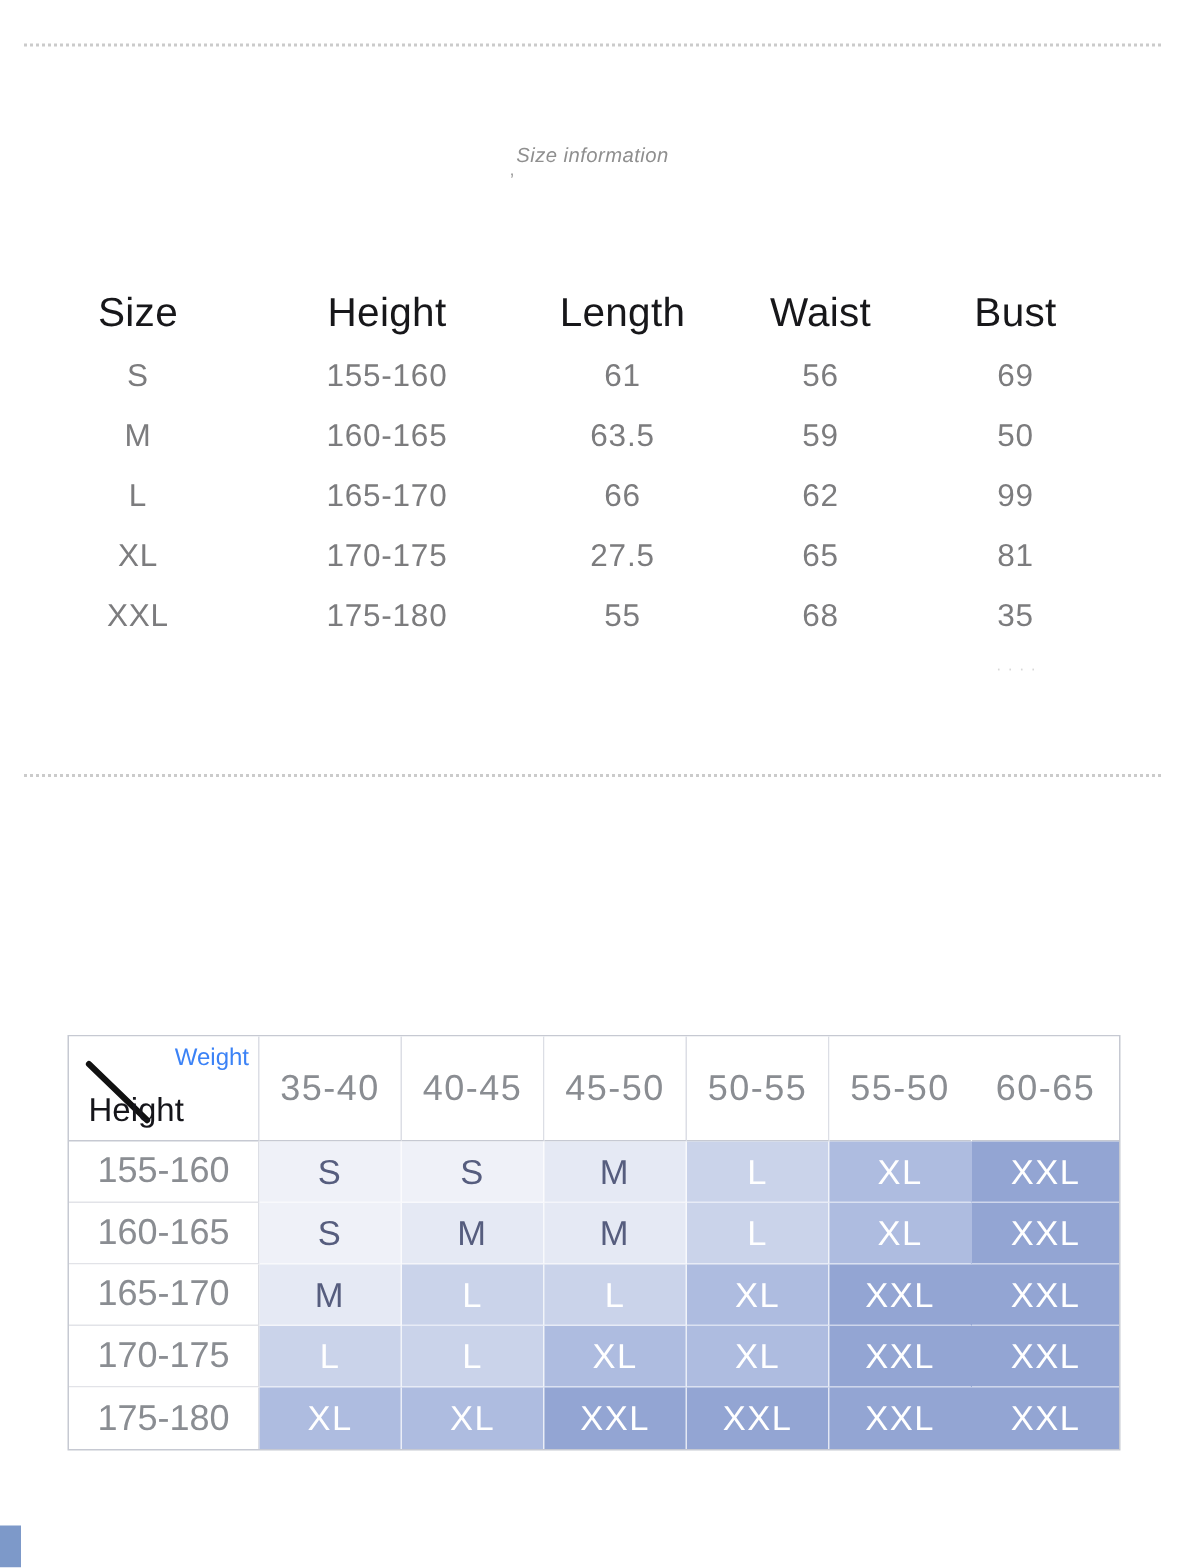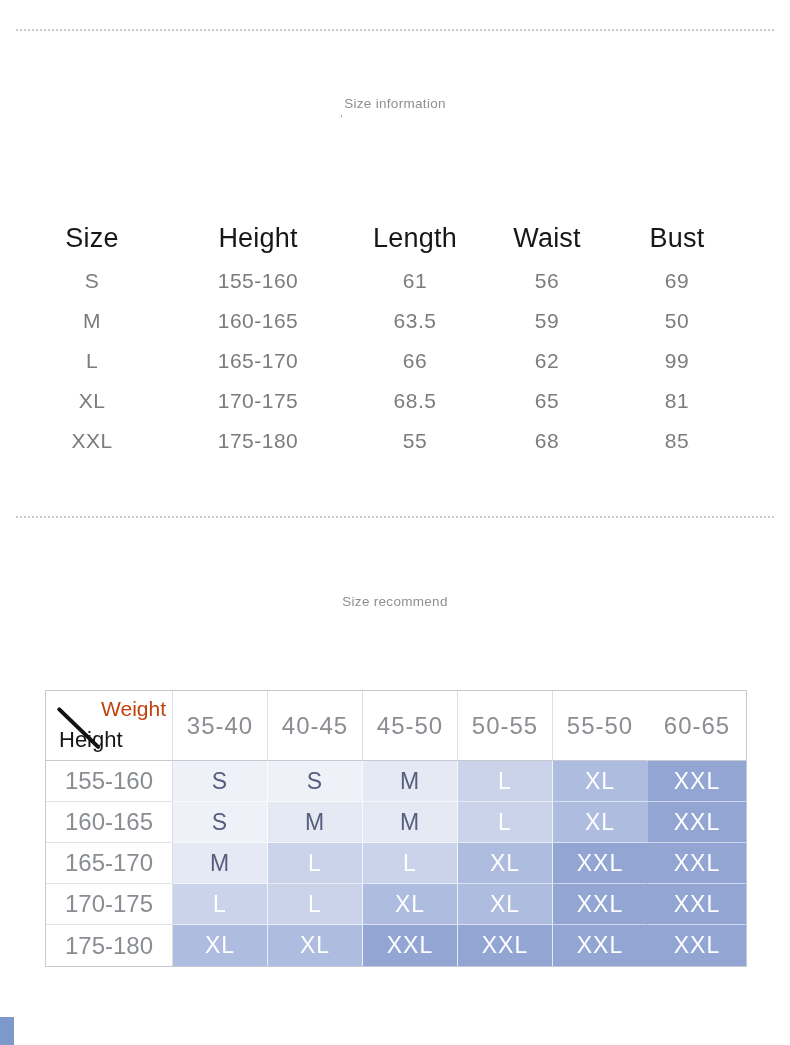--- a/index.html
+++ b/index.html
@@ -5,31 +5,31 @@
   * { margin:0; padding:0; box-sizing:border-box; }
   body { background:#fff; font-family:"Liberation Sans","DejaVu Sans",sans-serif; }
   #canvas { position:relative; width:790px; height:1045px; background:#ffffff; overflow:hidden; margin:0 auto; }
 
   .dotted-divider { position:absolute; left:16px; width:758px; height:0;
     border-top:2px dotted #cbcbcb; }
   #divider-top { top:29px; }
   #divider-mid { top:516px; }
 
   .section-title { position:absolute; left:0; width:100%; text-align:center;
-    font-size:13.5px; color:#8f8f8f; letter-spacing:.3px; }
+    font-size:13.5px; color:#8f8f8f; letter-spacing:.3px;font-style:italic; }
   #title-info { top:96px; }
   #title-recommend { top:594px; }
 
   .tiny-mark { position:absolute; left:340px; top:113px; font-size:12px; color:#9a9a9a; }
   .watermark { position:absolute; left:664px; top:440px; font-size:11px; color:#d8d8d8;
     letter-spacing:4px; }
 
   
   #size-table { position:absolute; left:18px; top:186px; width:722px;
-    border-collapse:collapse; table-layout:fixed;margin-top:30px; }
+    border-collapse:collapse; table-layout:fixed; }
   #size-table th { height:45px; font-size:27px; font-weight:500; color:#17171a;
     text-align:center; vertical-align:middle; letter-spacing:.2px; }
   #size-table td { height:40px; font-size:21px; color:#7c7c7e; text-align:center;
     vertical-align:middle; letter-spacing:.5px; }
 
   
   #matrix { position:absolute; left:45px; top:690px; width:700px;
     border-collapse:separate; border-spacing:0; table-layout:fixed;
     border:1px solid #c6c9d2; }
   #matrix thead th { height:70px; font-size:24px; font-weight:400; color:#8a8d92;
@@ -42,21 +42,21 @@
     border-right:1px solid #dcdee5; border-bottom:1px solid #e2e3e8; }
   #matrix tbody tr:last-child th { border-bottom:none; }
   #matrix tbody td { height:41px; font-size:23px; text-align:center; vertical-align:middle;
     letter-spacing:1px; border-right:1px solid rgba(255,255,255,.75);
     border-bottom:1px solid rgba(255,255,255,.55); }
   #matrix tbody td:last-child { border-right:none; }
   #matrix tbody td.no-right { border-right-color:transparent; }
   #matrix tbody tr:last-child td { border-bottom:none; }
 
   .corner { position:relative; }
-  .corner-weight { position:absolute; right:6px; top:6px; font-size:21px; color:#c2410c;
+  .corner-weight { position:absolute; right:6px; top:6px; font-size:16px; color:#3b82f6;
     font-weight:500; letter-spacing:0; }
   .corner-height { position:absolute; left:13px; bottom:7px; font-size:22px; color:#15151a;
     font-weight:500; letter-spacing:0; }
   .corner-line { position:absolute; left:12px; top:15px; width:58px; height:3.5px;
     background:#111; transform:rotate(44deg); transform-origin:left center;
     border-radius:2px; }
 
   #corner-rect { position:absolute; left:0; top:1017px; width:14px; height:28px;
     background:#7d99c9; }
 </style>
@@ -105,39 +105,38 @@
         <tr>
           <td>L</td>
           <td>165-170</td>
           <td>66</td>
           <td>62</td>
           <td>99</td>
         </tr>
         <tr>
           <td>XL</td>
           <td>170-175</td>
-          <td>68.5</td>
+          <td>27.5</td>
           <td>65</td>
           <td>81</td>
         </tr>
         <tr>
           <td>XXL</td>
           <td>175-180</td>
           <td>55</td>
           <td>68</td>
-          <td>85</td>
+          <td>35</td>
         </tr>
       </tbody>
   </table>
 
   <div class="watermark">····</div>
 
   <div class="dotted-divider" id="divider-mid"></div>
 
-  <div class="section-title" id="title-recommend">Size recommend</div>
 
   <table id="matrix">
     <colgroup>
       <col style="width:127px">
         <col style="width:95px">
         <col style="width:95px">
       <col style="width:95px">
         <col style="width:95px">
         <col style="width:95px">
       <col style="width:98px">

